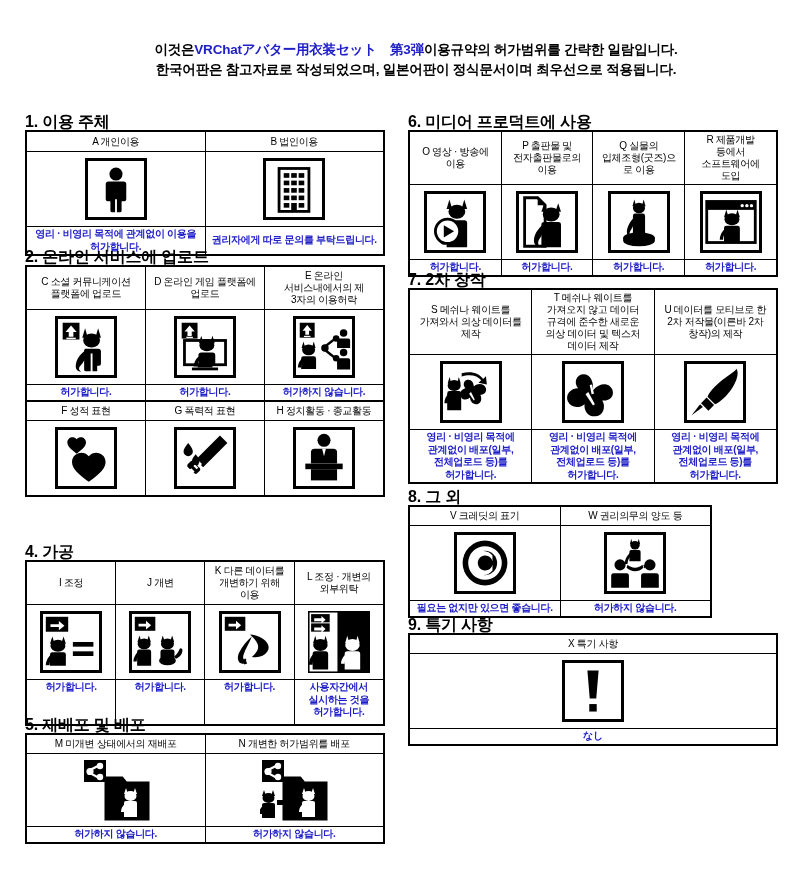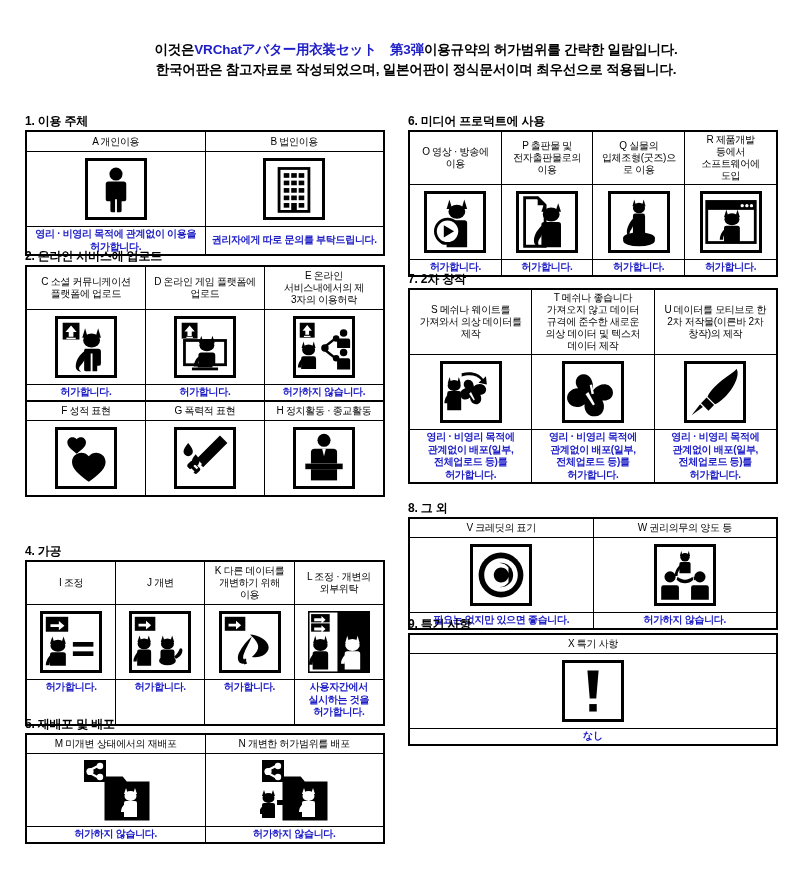--- a/index.html
+++ b/index.html
@@ -23,21 +23,21 @@
   .blk{color:#000000;}
 
   
   #page{position:absolute;left:0;top:0;width:795px;height:876px;}
   .col{position:absolute;top:0;}
   #col-left{left:25px;width:360px;}
   #col-right{left:408px;width:370px;}
 
   .section{position:absolute;left:0;}
   .sec-title{
-    font-size:12px;font-weight:bold;line-height:13px;
+    font-size:16px;font-weight:bold;line-height:13px;
     margin-bottom:2px;white-space:pre;letter-spacing:-0.2px;
   }
 
   
   table.grid{
     border-collapse:collapse;
     table-layout:fixed;
     width:100%;
     border:2px solid #000;
   }
@@ -619,21 +619,21 @@
       <div class="sec-title">7. 2차 창작</div>
       <table class="grid">
         <tbody>
             <tr>
           <td class="hdr" style="width:33.33%;height:62px;">
                 <span class="hdr-txt">S 메쉬나 웨이트를
 가져와서 의상 데이터를
 제작</span>
               </td>
           <td class="hdr" style="width:33.33%;">
-                <span class="hdr-txt">T 메쉬나 좋습니다
+                <span class="hdr-txt">T 메쉬나 웨이트를
 가져오지 않고 데이터
 규격에 준수한 새로운
 의상 데이터 및 텍스처
 데이터 제작</span>
               </td>
           <td class="hdr" style="width:33.34%;">
                 <span class="hdr-txt">U 데이터를 모티브로 한
 2차 저작물(이른바 2차
 창작)의 제작</span>
               </td>
@@ -695,21 +695,21 @@
                 <span class="note-txt">영리 · 비영리 목적에
 관계없이 배포(일부,
 전체업로드 등)를
 허가합니다.</span>
               </td>
         </tr>
       </tbody>
         </table>
     </div>
 
-    <div class="section" style="top:502px;width:370px;">
+    <div class="section" style="top:490px;width:304px;">
       <div class="sec-title">8. 그 외</div>
       <table class="grid">
         <tbody>
             <tr>
           <td class="hdr" style="width:50%;height:16px;">
                 <span class="hdr-txt">V 크레딧의 표기</span>
               </td>
           <td class="hdr" style="width:50%;">
                 <span class="hdr-txt">W 권리의무의 양도 등</span>
               </td>

